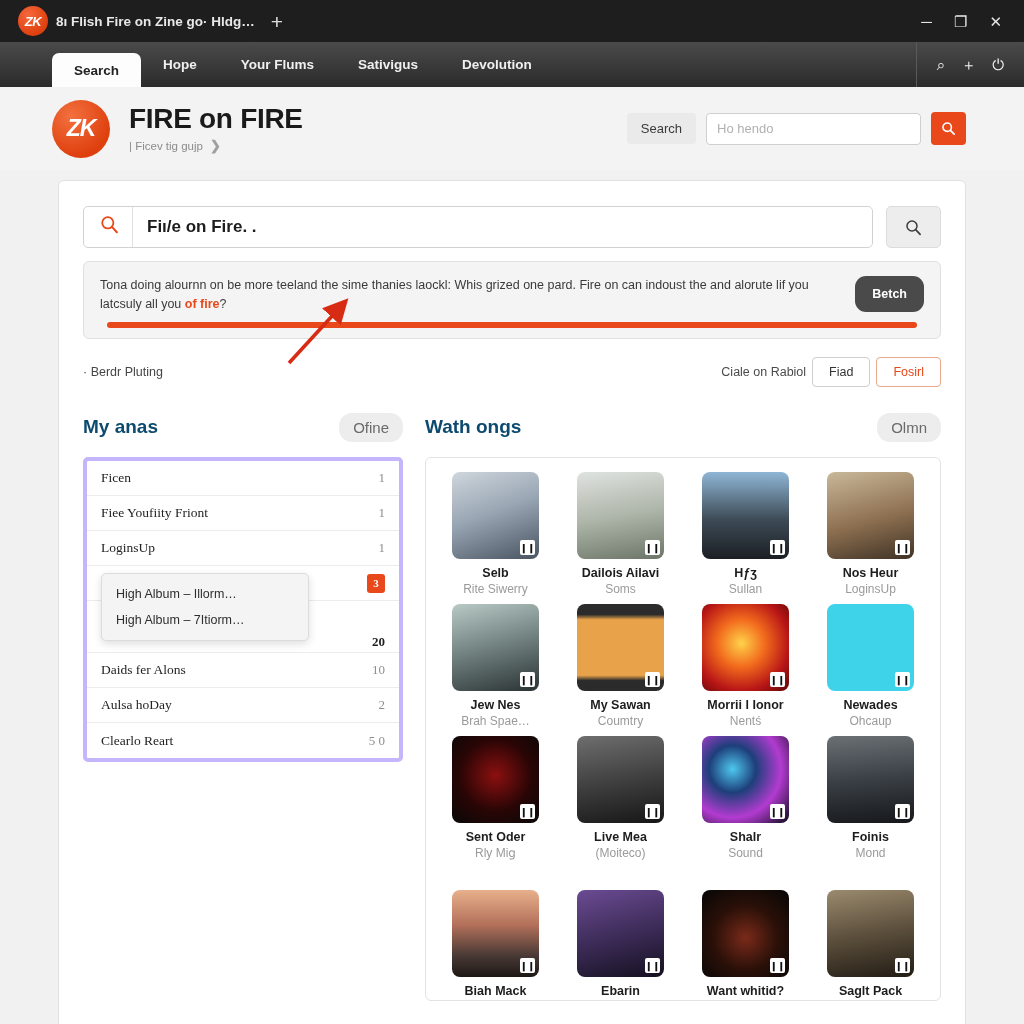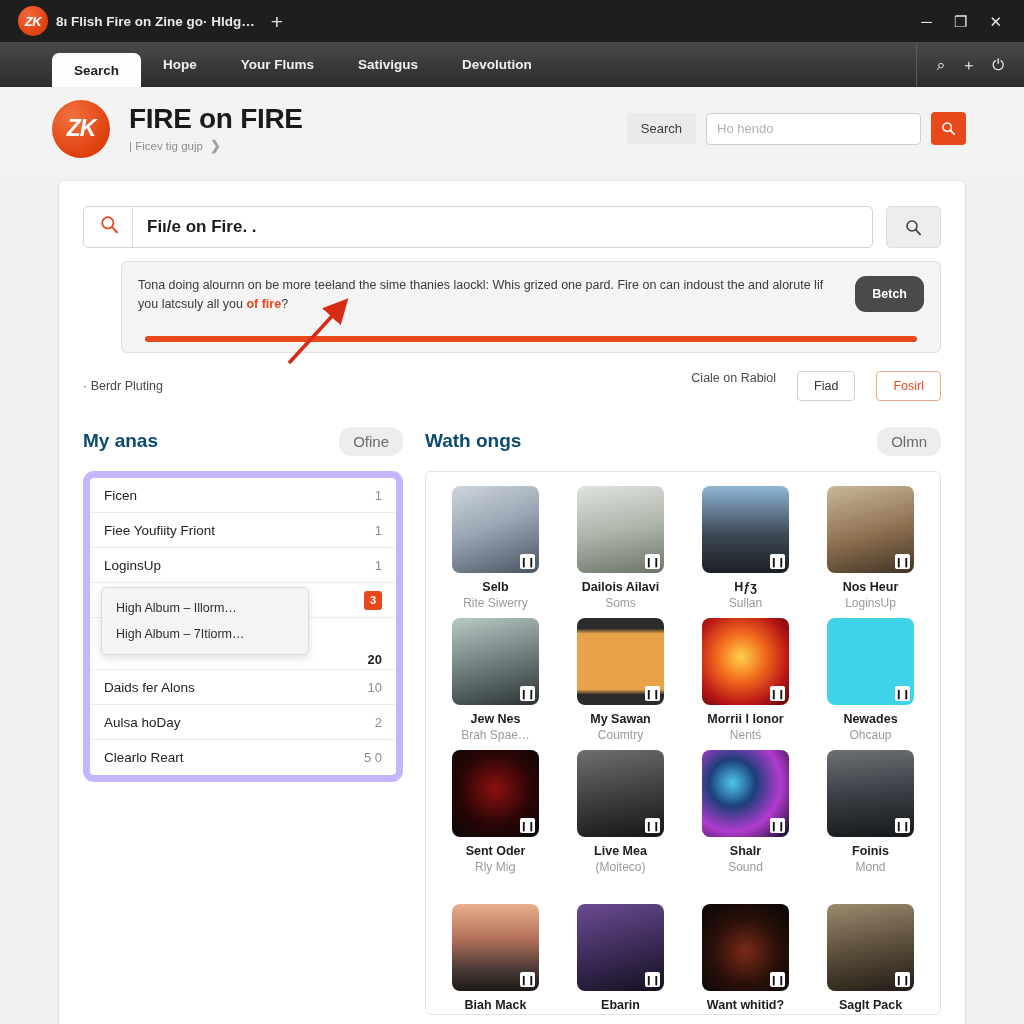--- a/index.html
+++ b/index.html
@@ -112,40 +112,40 @@
     width: 55px; height: 42px; background: #ededed; border: 1px solid #dcdcdc;
     border-radius: 5px; display: flex; align-items: center; justify-content: center;
     color: #3d3d3d; font-size: 17px;
   }
 
   
   .notice {
     margin-top: 13px; background: #f4f4f4; border: 1px solid #e0e0e0;
     border-radius: 6px; padding: 14px 16px 0 16px;
     display: flex; gap: 14px; align-items: flex-start;
-    height: 92px; position: relative; margin-left: 38px;
+    height: 78px; position: relative;
   }
   .notice-text { font-size: 12.5px; line-height: 1.55; color: #3a3a3a; flex: 1; }
   .notice-text .hl { color: #e8481a; font-weight: bold; }
   .notice-btn {
     background: #4a4a4a; color: #fff; border: none; border-radius: 11px;
     font-size: 12.5px; font-weight: bold; padding: 11px 17px; flex: none;
     font-family: "Liberation Sans", sans-serif;
   }
   .notice-bar {
     position: absolute; left: 23px; right: 23px; bottom: 10px;
     height: 6px; background: #e8481a; border-radius: 3px;
   }
 
   
   .subrow {
     margin-top: 17px; display: flex; align-items: center; height: 32px;
   }
   .subrow-left { font-size: 12.5px; color: #464646; }
-  .subrow-right { margin-left: auto; display: flex; align-items: flex-start; gap: 21px; }
+  .subrow-right { margin-left: auto; display: flex; align-items: center; gap: 6px; }
   .subrow-note { font-size: 12.5px; color: #4a4a4a; }
   .btn-outline {
     border: 1px solid #cfcfcf; border-radius: 4px; background: #fff;
     font-size: 12.5px; color: #333; padding: 7px 16px;
     font-family: "Liberation Sans", sans-serif;
   }
   .btn-outline.accent { border-color: #e8a98c; color: #e8481a; }
 
   
   .arrow-svg { position: absolute; left: 0; top: 0; pointer-events: none; z-index: 40; }
@@ -155,21 +155,21 @@
   .col-left { width: 320px; flex: none; position: relative; }
   .col-right { flex: 1; }
   .col-head { display: flex; align-items: center; height: 34px; margin-bottom: 13px; }
   .col-title { font-size: 19px; font-weight: bold; color: #0c4a6e; }
   .pill {
     margin-left: auto; background: #ededed; color: #6a6a6a;
     font-size: 15px; border-radius: 13px; padding: 6px 14px;
     font-family: "Liberation Sans", sans-serif; border: none;
   }
 
-  .listbox { border: 7px solid #c4b5fd; border-radius: 11px; overflow: hidden; }
+  .listbox { border: 4px solid #c4b5fd; border-radius: 5px; overflow: hidden; font-family: Liberation Serif, serif; }
   .listrow {
     display: flex; align-items: center; height: 35px;
     padding: 0 14px; border-bottom: 1px solid #ececec; font-size: 13.5px; color: #232323;
   }
   .listrow:last-child { border-bottom: none; }
   .lr-count { margin-left: auto; font-size: 13px; color: #8e8e8e; }
   .lr-count.bold { color: #1f1f1f; font-weight: bold; }
   .lr-badge {
     margin-left: auto; background: #e8481a; color: #fff; font-size: 11px;
     font-weight: bold; min-width: 18px; height: 19px; border-radius: 3px;

